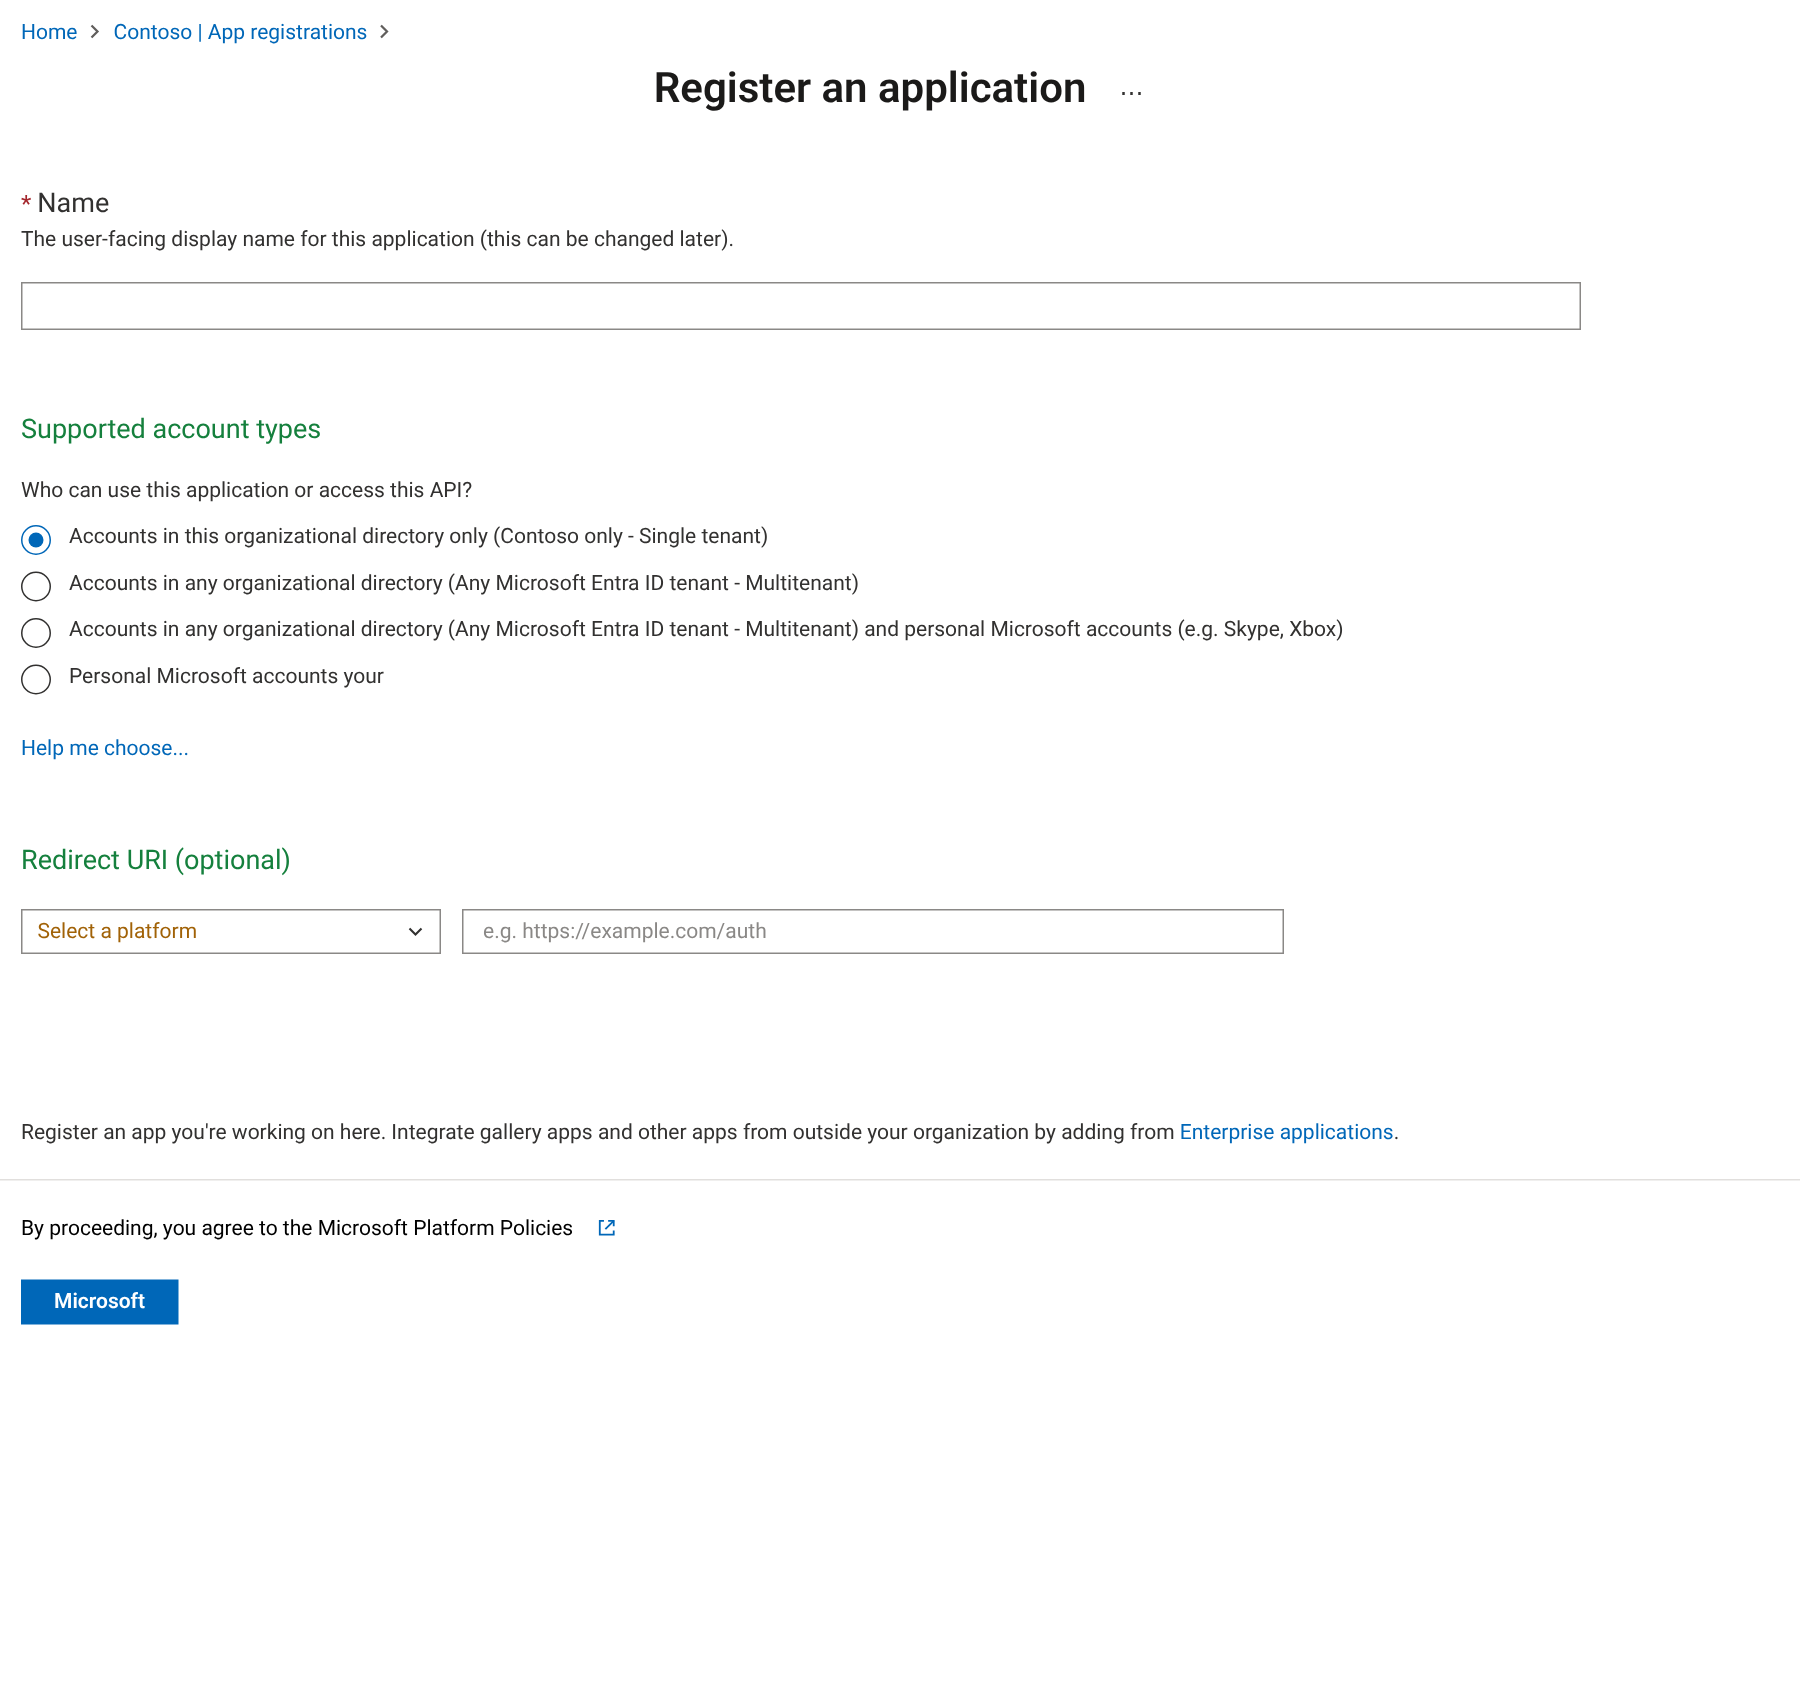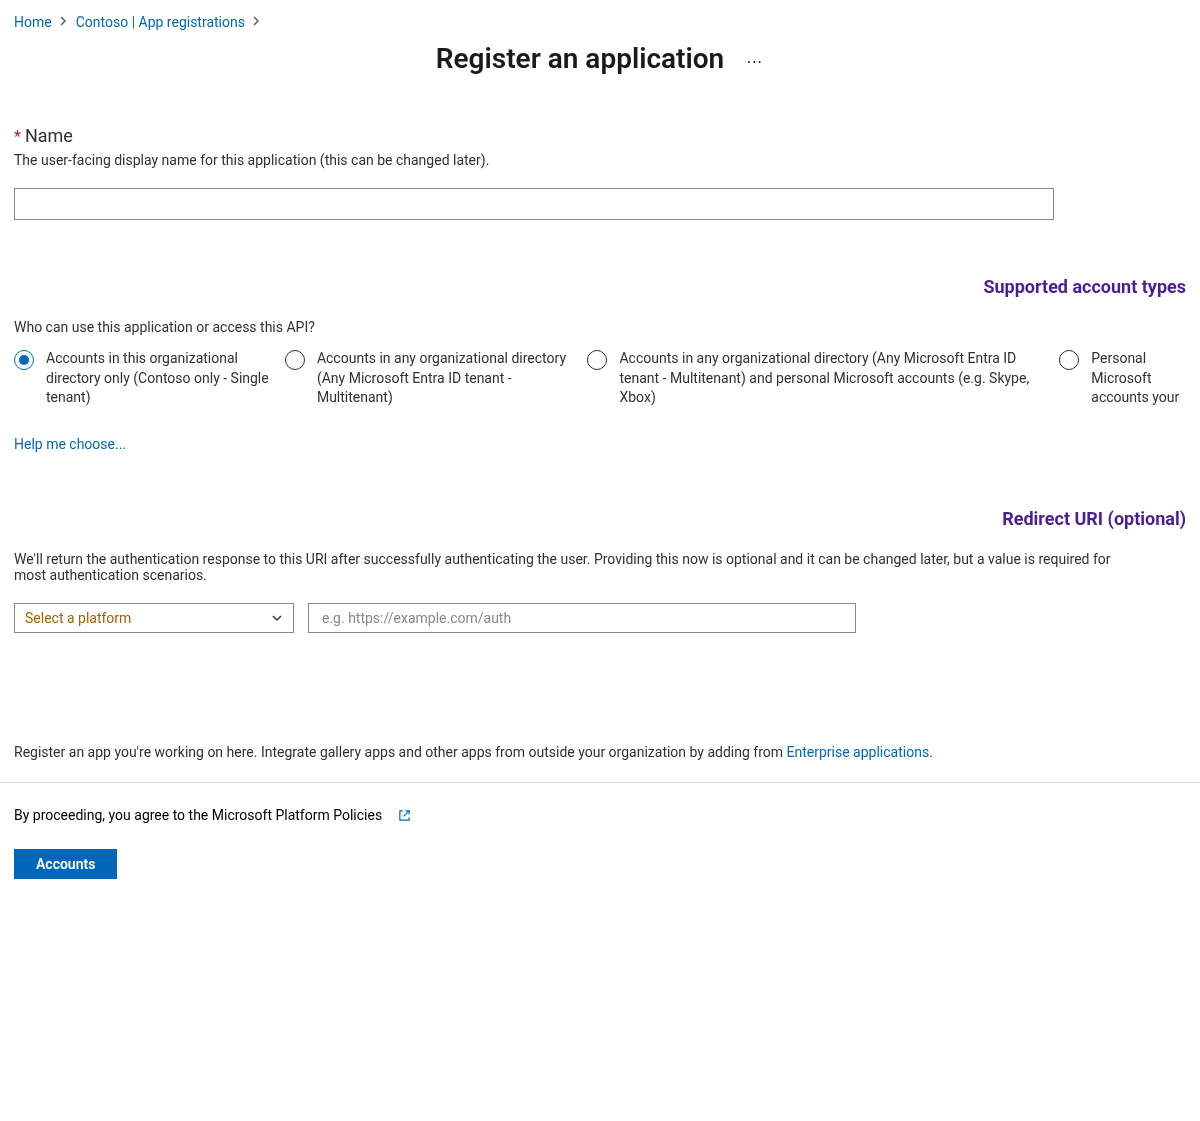--- a/index.html
+++ b/index.html
@@ -42,28 +42,27 @@
       font-size: 14px;
       padding: 5px 8px;
       font-family: inherit;
       background: #fff;
       color: #323130;
     }
     input.text-input { width: 1040px; height: 32px; }
 
     h2.section-title {
       font-size: 18px;
-      font-weight: 700;
-      color: #4c1d95;
+      font-weight: 400;
+      color: #15803d;
       margin: 0 0 22px 0;
-      text-align: right;
     }
     .section-sub { font-size: 14px; margin-bottom: 14px; }
 
-    .radio-list { display: flex; flex-direction: row; gap: 10px; }
+    .radio-list { display: flex; flex-direction: column; gap: 10px; }
     .radio-row { display: flex; align-items: flex-start; gap: 12px; line-height: 1.4; }
     .radio-outer {
       width: 20px; height: 20px;
       border: 1.5px solid #323130;
       border-radius: 50%;
       flex: 0 0 20px;
       display: inline-flex;
       align-items: center; justify-content: center;
       margin-top: 1px;
       cursor: pointer;
@@ -190,21 +189,20 @@
       <span class="radio-label">Personal Microsoft accounts your</span>
     </div>
   </div>
 
   <a class="help-link">Help me choose...</a>
 </div>
 
 
 <div class="section" style="margin-bottom:0">
   <h2 class="section-title">Redirect URI (optional)</h2>
-  <div class="field-hint" style="max-width:1130px">We'll return the authentication response to this URI after successfully authenticating the user. Providing this now is optional and it can be changed later, but a value is required for most authentication scenarios.</div>
   <div class="redirect-row">
     <div class="select-box">
       <span>Select a platform</span>
       <span class="chev-down">
         <svg width="12" height="12" viewBox="0 0 12 12">
             <path d="M2 4 L6 8 L10 4" stroke="#323130" stroke-width="1.4" fill="none"></path>
           </svg>
       </span>
     </div>
     <input class="uri-input" type="text" placeholder="e.g. https://example.com/auth" style="">
@@ -223,17 +221,17 @@
   <span class="ext-icon">
     <svg width="13" height="13" viewBox="0 0 14 14">
       <path d="M5 2 H2 V12 H12 V9" stroke="#0067b8" stroke-width="1.3" fill="none"></path>
       <path d="M8 2 H12 V6" stroke="#0067b8" stroke-width="1.3" fill="none"></path>
       <path d="M12 2 L6 8" stroke="#0067b8" stroke-width="1.3" fill="none"></path>
     </svg>
   </span>
 </div>
 
 <div>
-  <button class="register-btn">Accounts</button>
+  <button class="register-btn">Microsoft</button>
 </div>
 
 
 
 
 </body></html>

